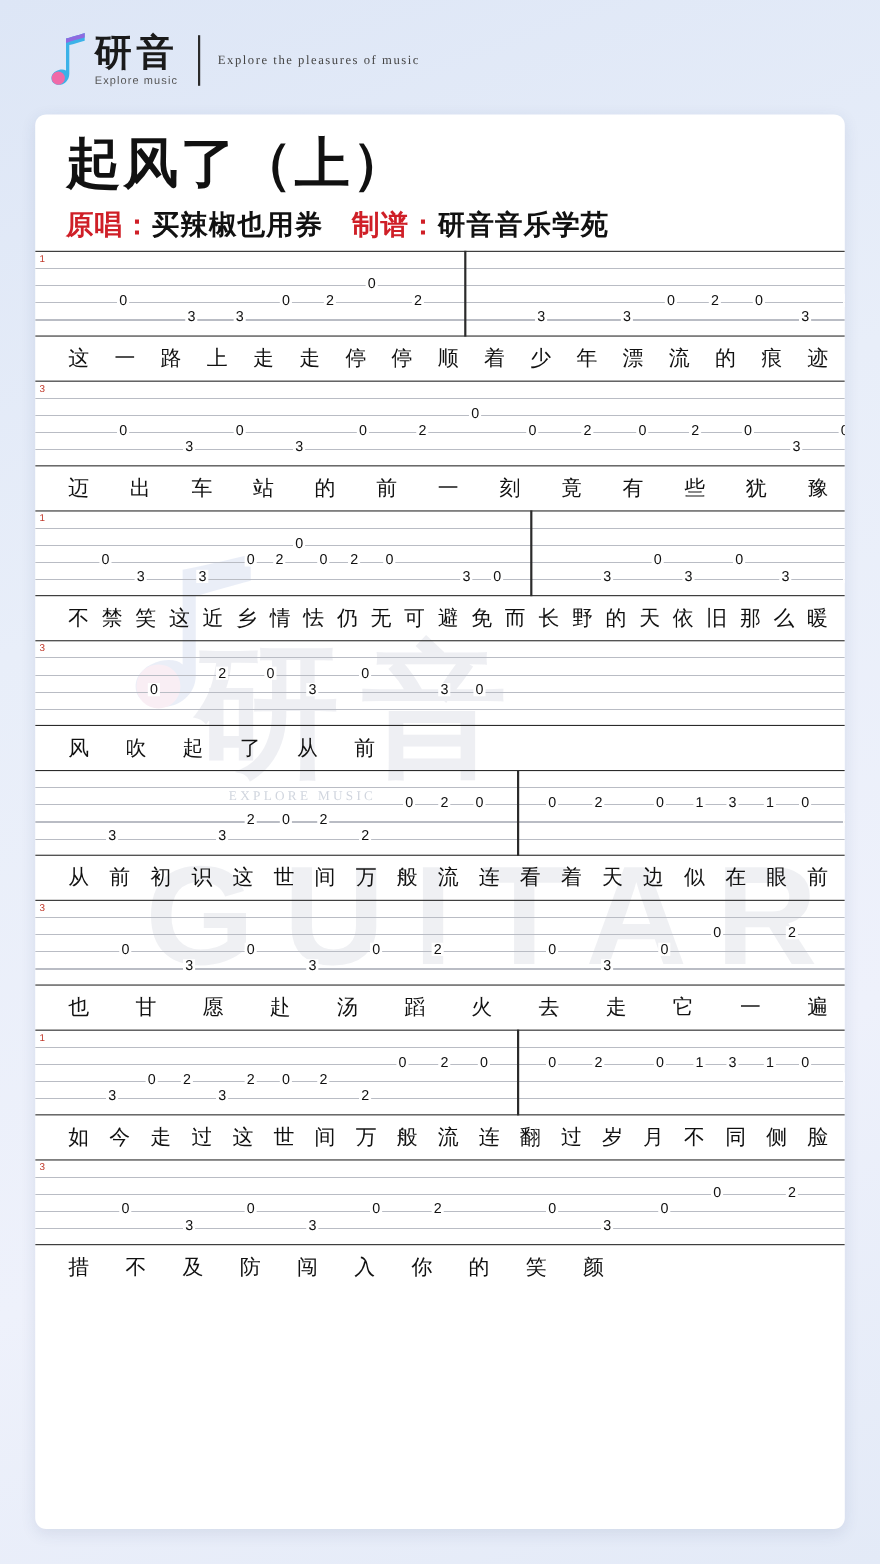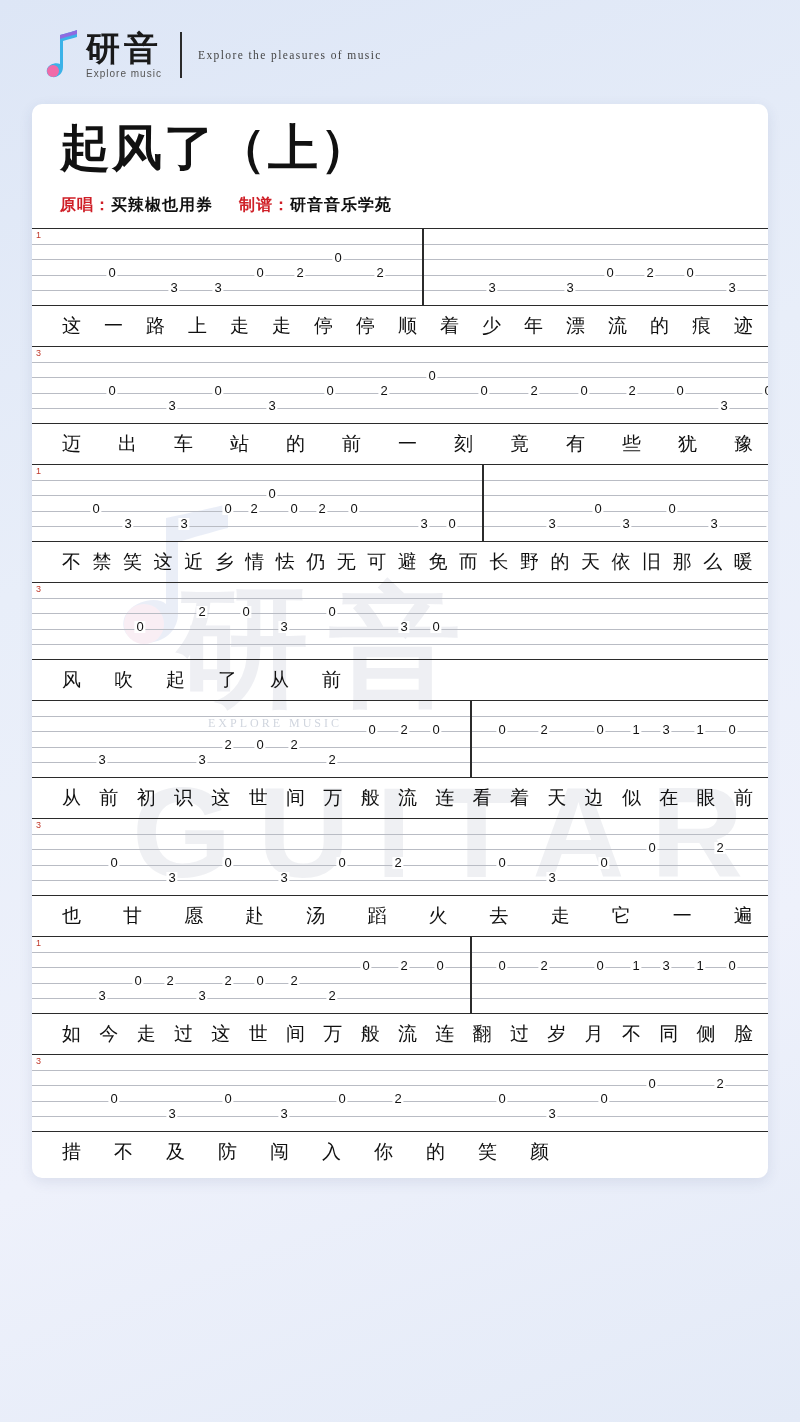--- a/index.html
+++ b/index.html
@@ -74,21 +74,21 @@
     line-height: 16px;
     font-family: "Liberation Serif", serif;
   }
 
   
   .sheet {
     position: absolute;
     left: 32px;
     top: 104px;
     width: 736px;
-    height: 1074px;
+    height: 1286px;
     background: #ffffff;
     border-radius: 10px;
     box-shadow: 0 4px 14px rgba(40, 60, 110, 0.10);
     overflow: hidden;
   }
 
   
   .watermark {
     position: absolute;
     left: 0; top: 0; right: 0; bottom: 0;
@@ -125,21 +125,21 @@
   .song-title {
     font-size: 50px;
     font-weight: bold;
     color: #111;
     letter-spacing: 2px;
     line-height: 60px;
     margin: 0;
   }
   .credits {
     margin-top: 10px;
-    font-size: 16px;
+    font-size: 25px;
     line-height: 34px;
     letter-spacing: 1px;
     white-space: nowrap;
   }
   .credits .label { color: #cf1f27; font-weight: bold; }
   .credits .value { color: #111; font-weight: bold; }
   .credits .gap { display: inline-block; width: 26px; }
 
   
   .systems {

